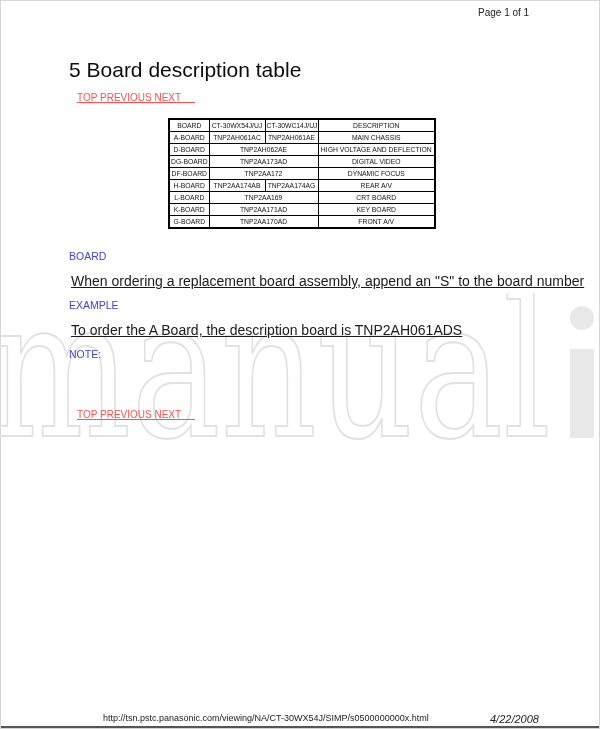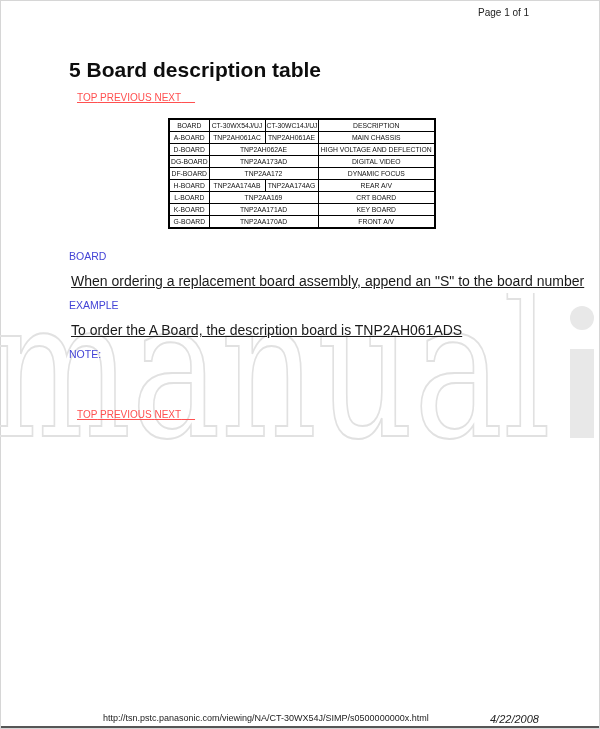--- a/index.html
+++ b/index.html
@@ -26,21 +26,21 @@
     position: absolute; left: -8px; top: 292px;
     width: 616px; height: 160px; z-index: 0;
     pointer-events: none;
   }
   .page-indicator {
     position: absolute; left: 477px; top: 6px;
     font-size: 10px; color: #222;
   }
   .doc-title {
     position: absolute; left: 68px; top: 57px;
-    font-size: 21px; font-weight: 700; color: #0d0d0d;
+    font-size: 21px; font-weight: 400; color: #0d0d0d;
     margin: 0; white-space: nowrap;
   }
   .nav {
     position: absolute; left: 76px;
     font-size: 10px; color: #ff5050;
     text-decoration: underline;
     white-space: pre;
   }
   .nav a { color: #ff5050; text-decoration: underline; cursor: pointer; }
   .nav.top { top: 91px; }

